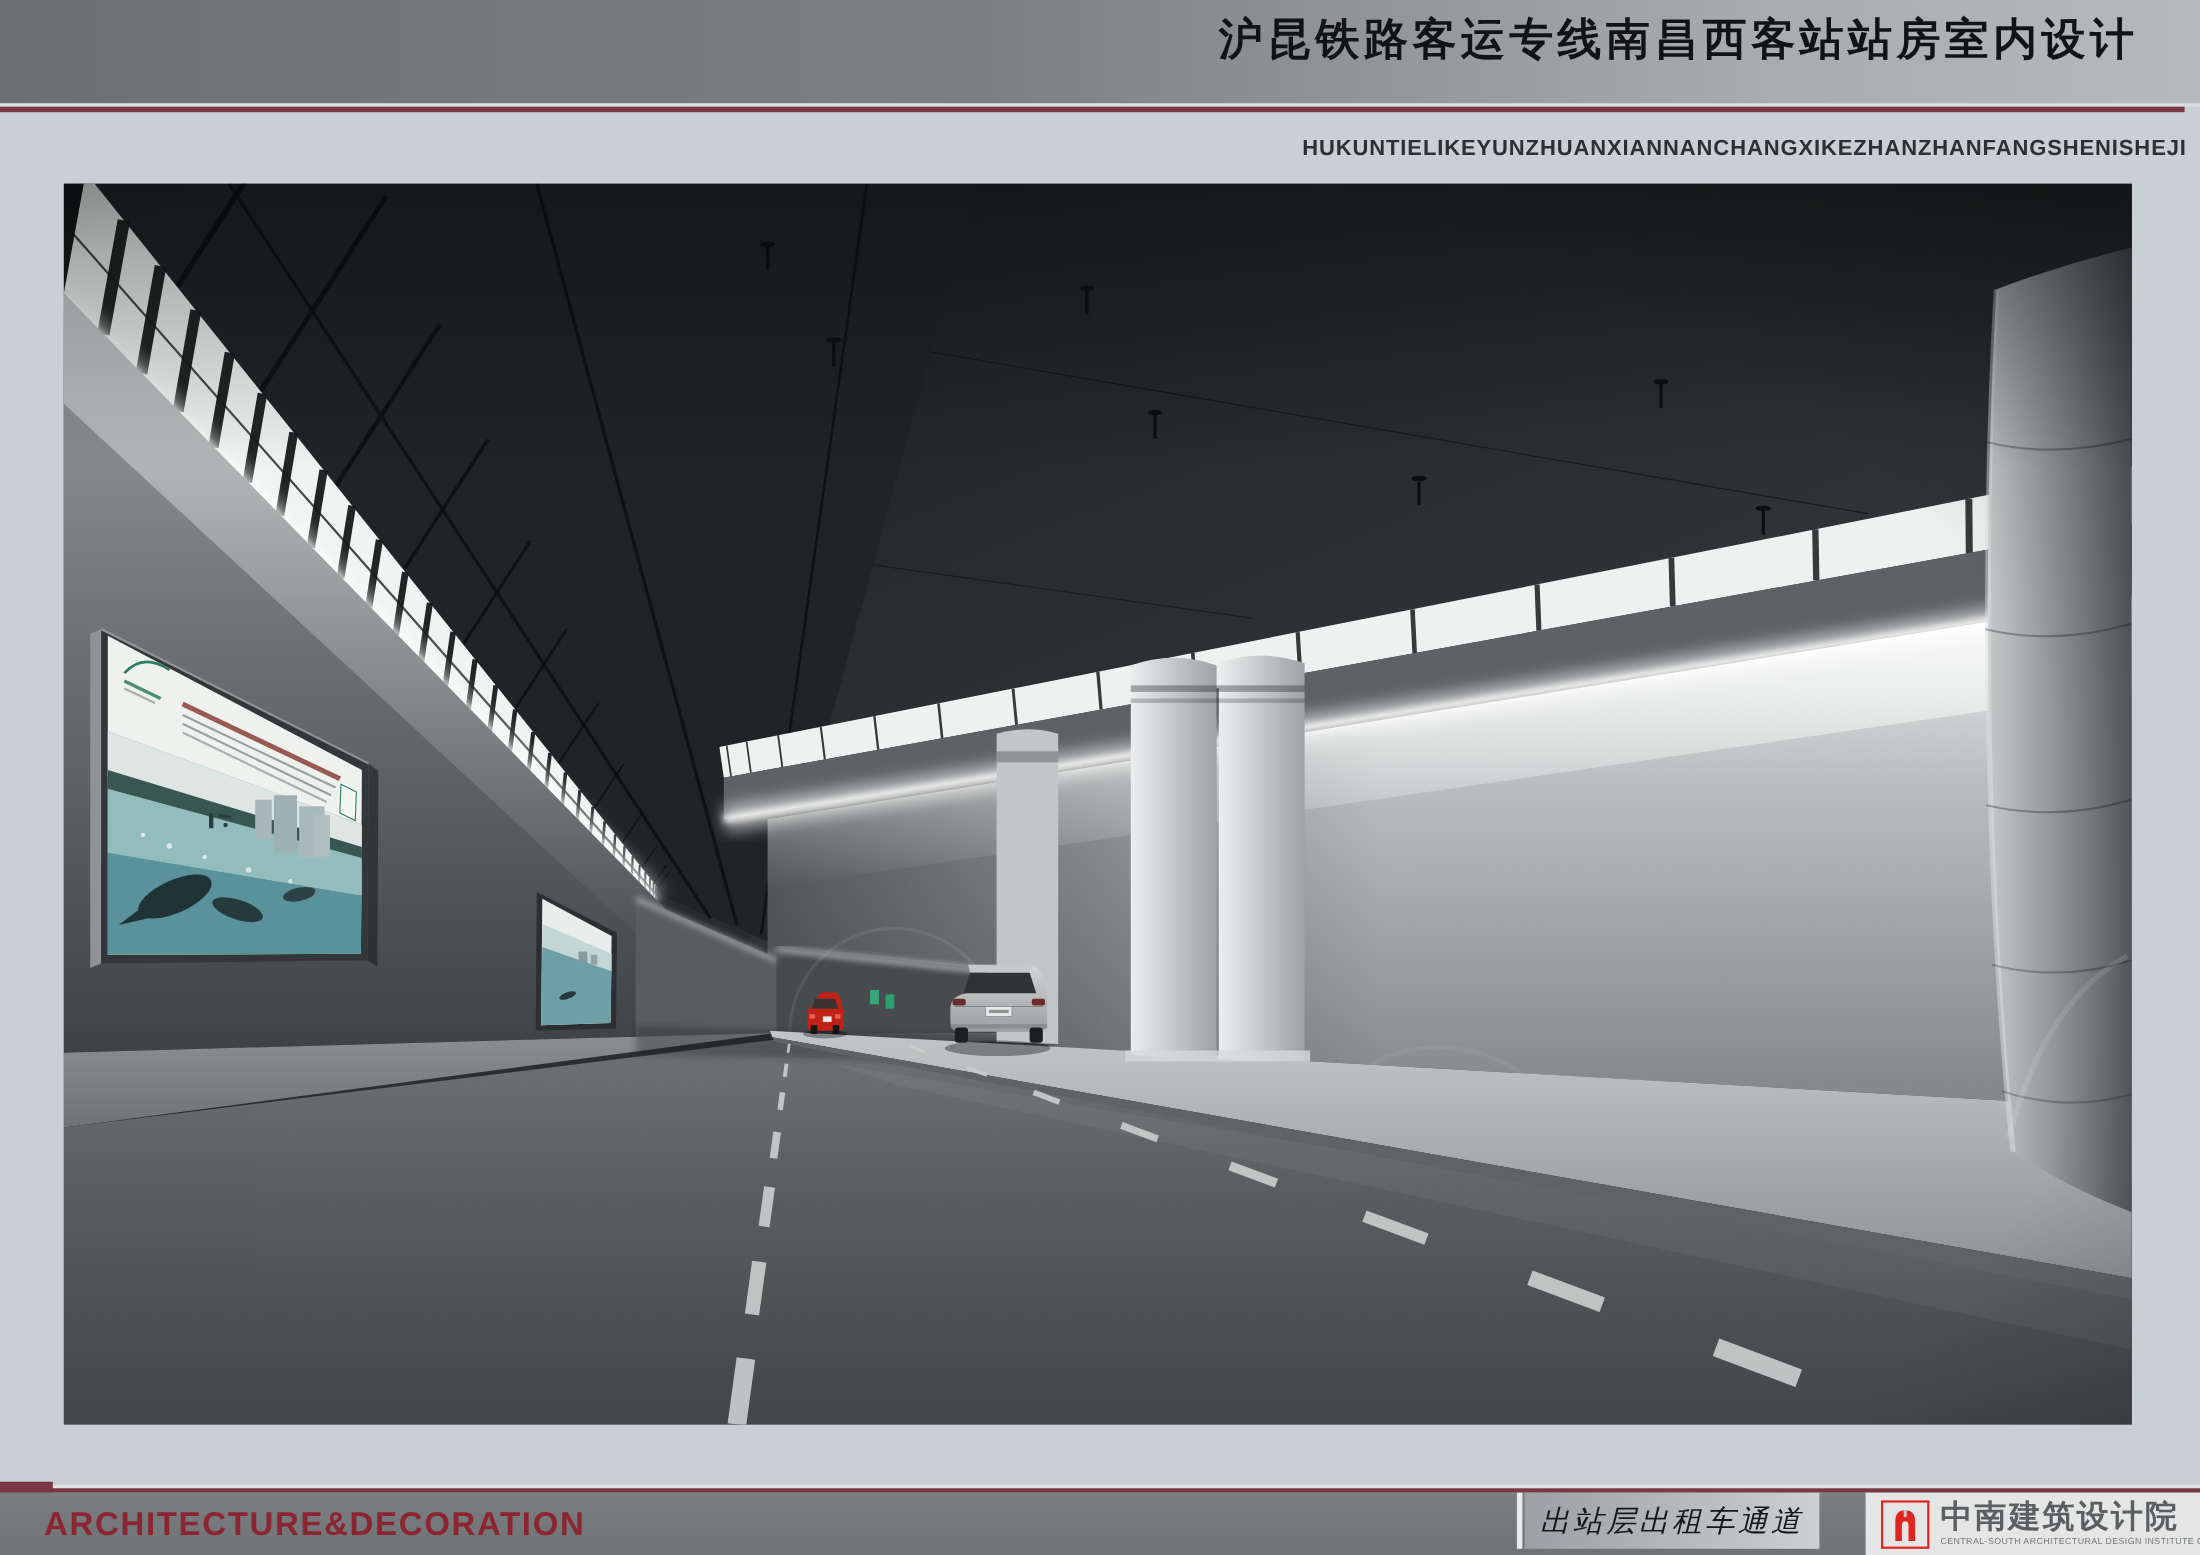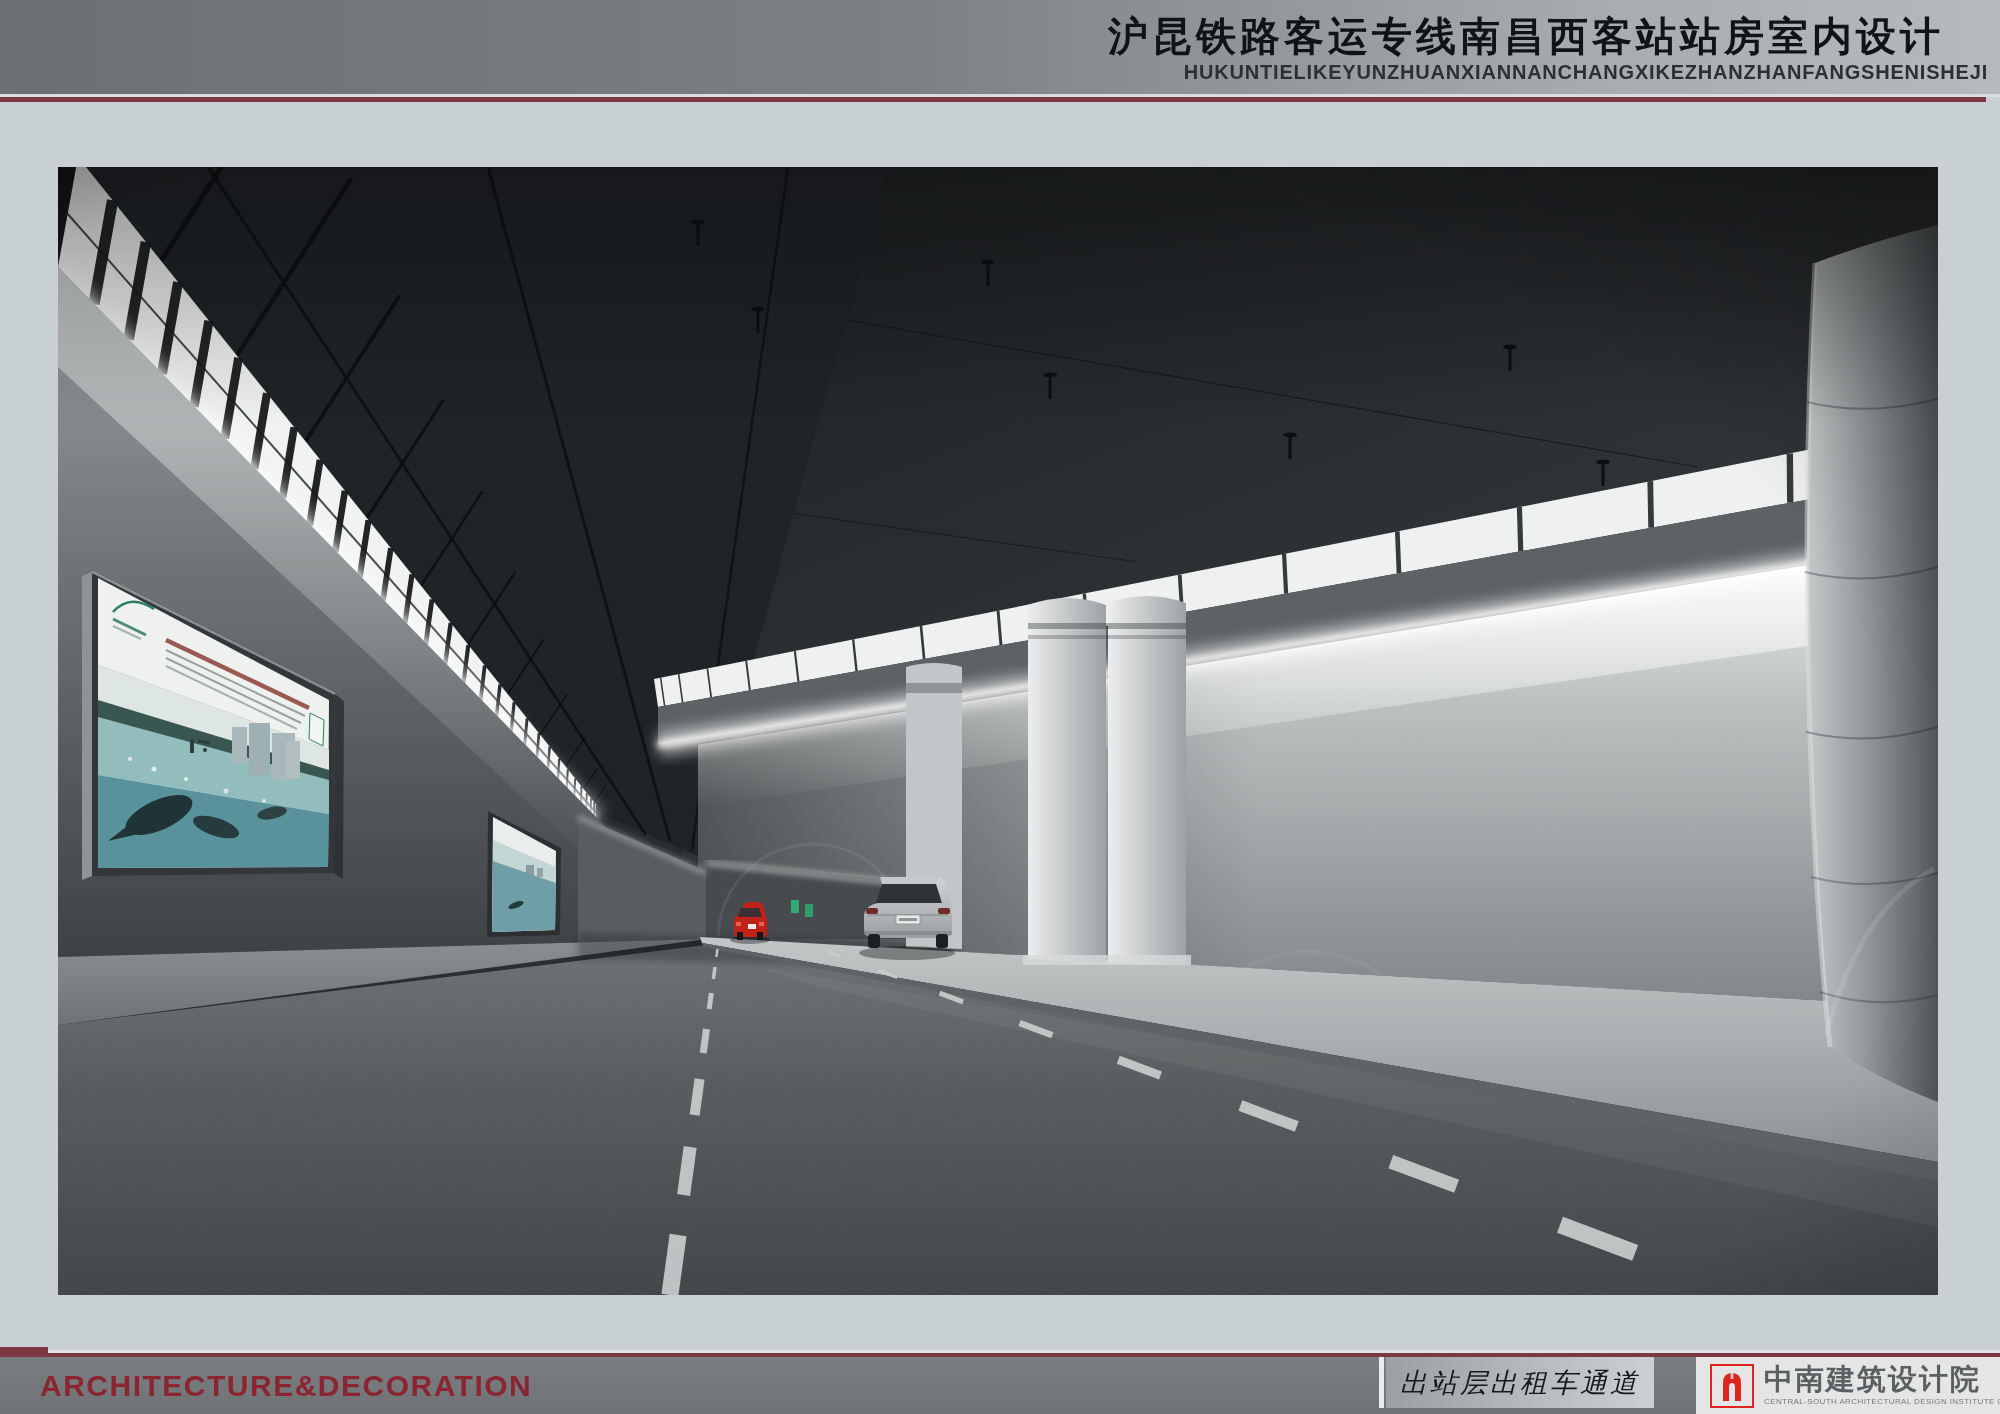--- a/index.html
+++ b/index.html
@@ -5,23 +5,23 @@
   html,body{margin:0;padding:0;}
   body{
     width:2000px;height:1414px;position:relative;overflow:hidden;
     background:#c9d0d3;
     font-family:"Liberation Sans", sans-serif;
   }
   .abs{position:absolute;}
   
   .header-bar{left:0;top:0;width:2000px;height:94px;
     background:linear-gradient(90deg,#6b7173 0%,#7b8183 45%,#a7acae 80%,#b5babc 100%);}
-  .title-wrap{right:12px;top:14px;display:flex;flex-direction:column;align-items:flex-end;}
+  .title-wrap{right:12px;top:14px;display:flex;flex-direction:column;align-items:flex-end;gap:47px;}
   .title-cn{font-size:40px;font-weight:bold;color:#111315;letter-spacing:4px;line-height:1.1;margin-right:44px;white-space:nowrap;}
-  .title-py{font-size:20px;font-weight:bold;color:#2c3032;letter-spacing:0.8px;margin-top:3px;white-space:nowrap;}
+  .title-py{font-size:20px;font-weight:bold;color:#2c3032;letter-spacing:0.8px;margin-top:19px;white-space:nowrap;}
   .header-rule-light{left:0;top:94px;width:2000px;height:3px;background:#d9dddf;}
   .header-rule-red{left:0;top:97px;width:1986px;height:5px;background:#7b3742;}
   
   .render-frame{left:58px;top:167px;width:1880px;height:1128px;background:#2c2f31;}
   .render-frame svg{display:block;}
   
   .footer-rule-light{left:0;top:1350px;width:2000px;height:3px;background:#dfe3e4;}
   .footer-rule-red{left:0;top:1353px;width:2000px;height:4px;background:#7b3742;}
   .footer-stub{left:0;top:1347px;width:48px;height:10px;background:#7b3742;}
   .footer-bar{left:0;top:1357px;width:2000px;height:57px;

